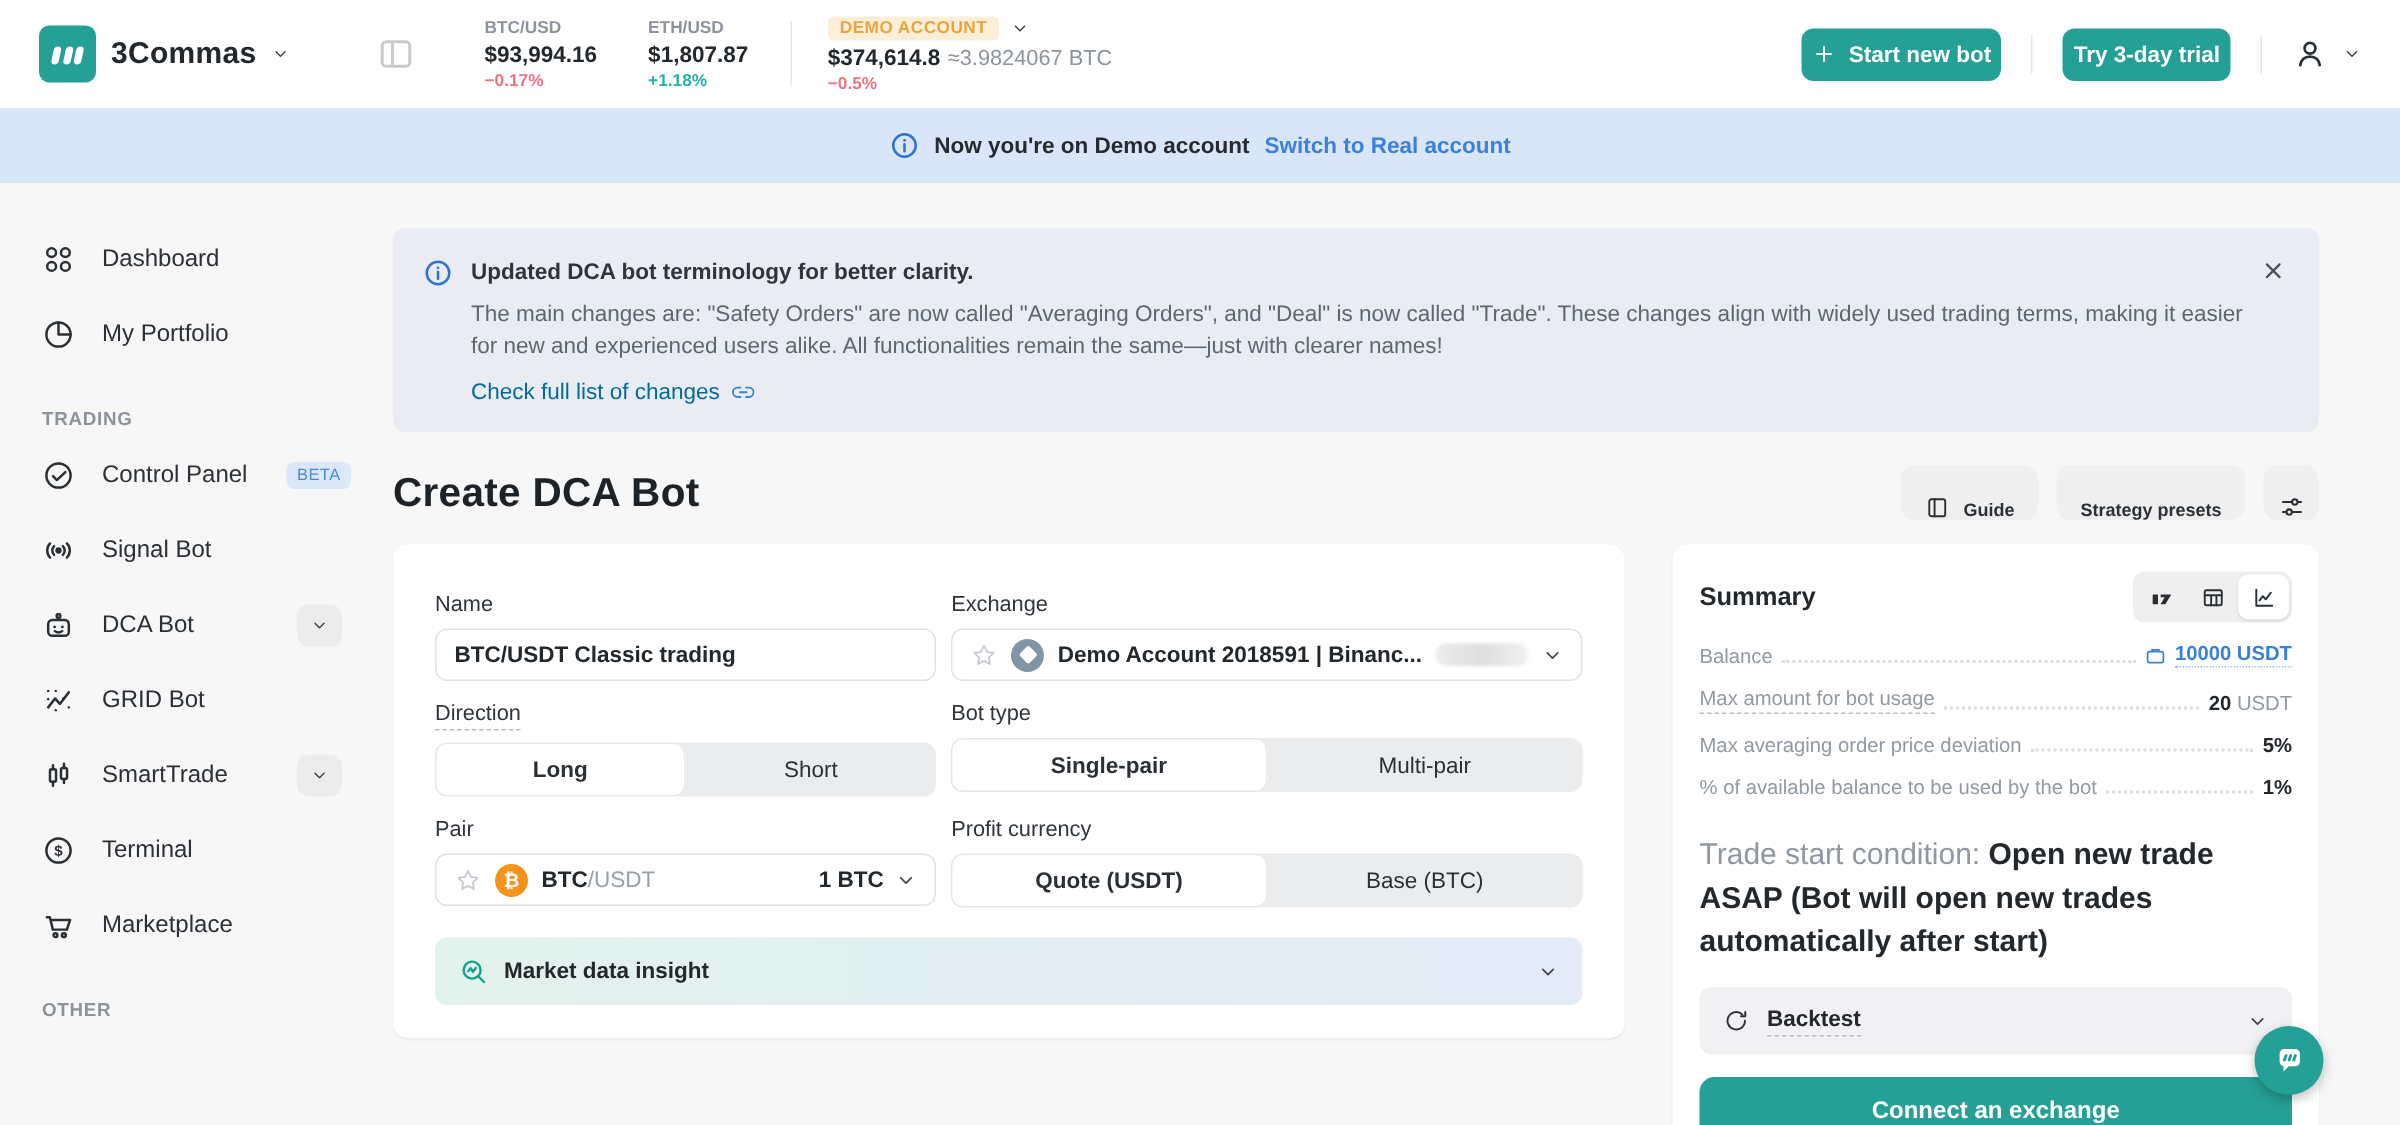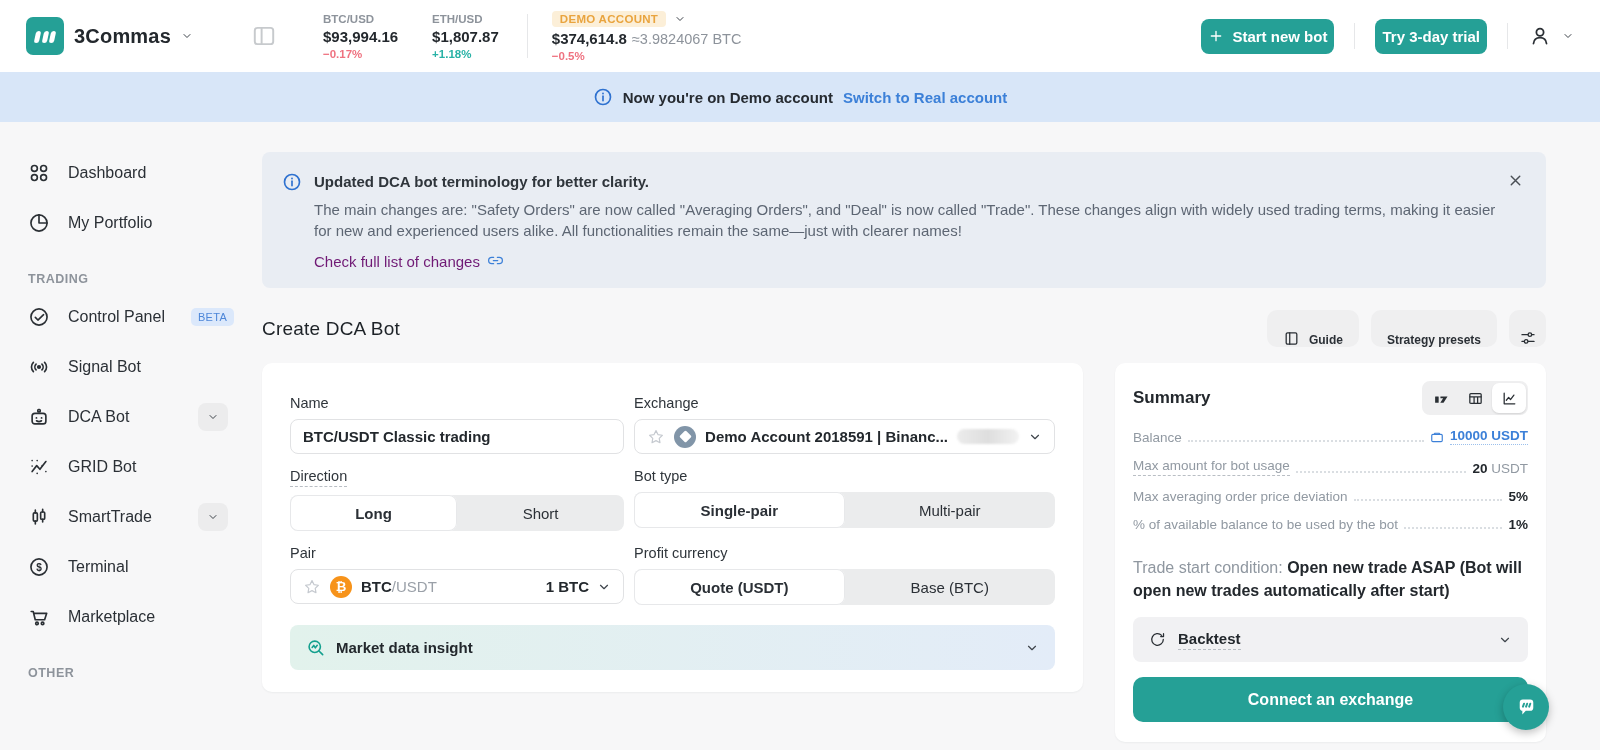--- a/index.html
+++ b/index.html
@@ -51,26 +51,26 @@
   .beta-badge { background:#dbe8fb; color:#4d86d8; font-size:11px; font-weight:normal; padding:3px 7px; border-radius:5px; margin-left:8px; letter-spacing:.3px; }
   .expander { margin-left:auto; margin-right:34px; width:30px; height:28px; background:#ececed; border-radius:8px; display:flex; align-items:center; justify-content:center; cursor:pointer; }
 
   .content { flex:1; padding-right:54px; }
 
   
   .notice { position:relative; margin-top:30px; background:#e9edf3; border-radius:8px; padding:20px 26px 18px 20px; }
   .notice-row { display:flex; gap:12px; }
   .notice-title { font-size:15px; font-weight:bold; color:#2f353b; padding-top:1px; }
   .notice-body { font-size:15px; color:#5d6673; line-height:21px; margin:7px 0 0 32px; max-width:1190px; }
-  .notice-link { display:flex; gap:8px; margin:12px 0 0 32px; color:#701a75; font-size:15px; cursor:pointer; }
+  .notice-link { display:flex; align-items:center; gap:8px; margin:12px 0 0 32px; color:#0369a1; font-size:15px; cursor:pointer; }
   .notice-close { position:absolute; right:22px; top:20px; cursor:pointer; }
 
   
   .page-head { display:flex; align-items:center; margin-top:22px; }
-  .page-title { font-size:19px; font-weight:400; color:#1d2227; letter-spacing:.2px;text-align:center; }
+  .page-title { font-size:27px; font-weight:700; color:#1d2227; letter-spacing:.2px;text-align:center; }
   .head-actions { margin-left:auto; display:flex; align-items:center; gap:12px; }
   .gray-btn { background:#efeff0; border:none; height:37px; padding:0 16px; border-radius:10px; font-size:12px; font-weight:bold; color:#2b3036; font-family:inherit; display:flex; align-items:flex-end; gap:9px; cursor:pointer; }
   .gray-btn.square { width:37px; padding:0; justify-content:center; }
 
   
   .cols { display:flex; gap:32px; margin-top:16px; align-items:flex-start; }
   .card { background:#fff; border-radius:10px; box-shadow:0 1px 2px rgba(20,30,40,.05); }
   .main-card { flex:1; padding:18px 28px 22px; }
   .mc-head { display:flex; align-items:center; }
   .mc-title { font-size:16px; font-weight:bold; }
@@ -106,21 +106,21 @@
   .view-btn { width:34px; height:30px; display:flex; align-items:center; justify-content:center; cursor:pointer; border-radius:7px; }
   .view-btn.selected { background:#fff; box-shadow:0 1px 2px rgba(0,0,0,.12); }
   .sum-row { display:flex; align-items:flex-end; margin:13px 0; }
   .sum-label { font-size:13.5px; color:#9199a2; }
   .sum-label.hint { border-bottom:1.5px dashed #b9bec4; padding-bottom:2px; }
   .leader { flex:1; border-bottom:2px dotted #dadee2; margin:0 6px 3px; min-width:12px; }
   .sum-value { font-size:13.5px; font-weight:bold; color:#23282d; }
   .sum-unit { font-weight:normal; color:#9199a2; }
   .sum-link { display:flex; align-items:center; gap:6px; color:#3c80d8; cursor:pointer; }
   .sum-link span { font-size:13.5px; font-weight:bold; border-bottom:1.5px dotted #9cc0ec; padding-bottom:1px; }
-  .trade-start { font-size:16px; line-height:1.45; color:#8f97a0; margin-top:24px; }
+  .trade-start { font-size:20px; line-height:1.45; color:#8f97a0; margin-top:24px; }
   .trade-start b { color:#23282d; }
   .backtest { margin-top:15px; height:45px; background:#f1f1f3; border-radius:8px; display:flex; align-items:center; gap:12px; padding:0 16px; cursor:pointer; }
   .backtest-label { font-size:15px; font-weight:bold; border-bottom:1.5px dashed #b9bec4; padding-bottom:2px; }
   .backtest .chev { margin-left:auto; }
   .connect-btn { margin-top:15px; width:100%; height:45px; background:#25a096; border:none; border-radius:10px; color:#fff; font-size:16px; font-weight:bold; font-family:inherit; cursor:pointer; }
 
   .fab { position:absolute; left:1503px; top:684px; width:46px; height:46px; border-radius:50%; background:#25a096; box-shadow:0 3px 8px rgba(0,0,0,.25); display:flex; align-items:center; justify-content:center; cursor:pointer; }
 </style>
 </head>
 <body>

